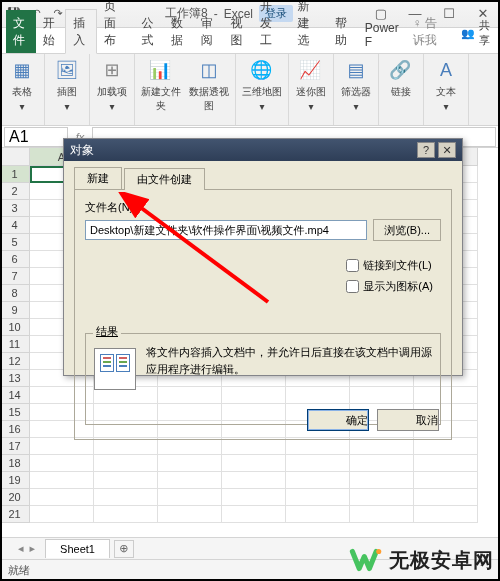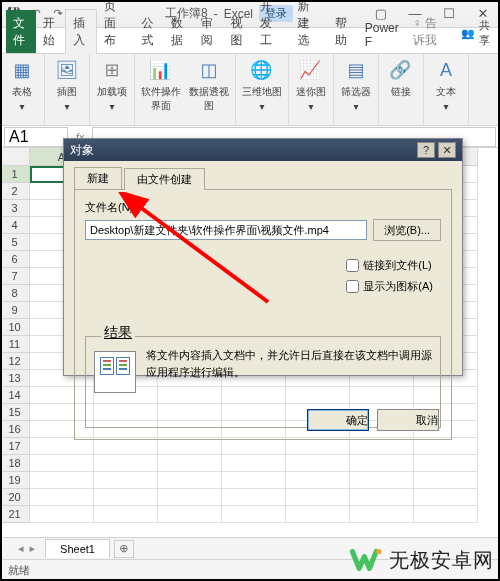--- a/index.html
+++ b/index.html
@@ -71,37 +71,37 @@
   .dtab.active { background:#ece9d8;position:relative;top:1px;}
   .dlg-pane { border:1px solid #aca899;border-top:none;padding:10px 10px 6px; height:250px; position:relative;}
   .lbl { font-size:11px; color:#000; }
   .filerow { display:flex;align-items:center;gap:6px;margin:4px 0 10px;}
   .fileinput { flex:1;height:20px;border:1px solid #7f9db9;background:#fff;padding:0 4px;font-size:11px;}
   .browse-btn { height:22px;padding:0 10px;background:#ece9d8;border:1px solid #aca899;font-size:11px;}
   .checks { position:absolute; right:18px; top:68px; font-size:11px; color:#000;}
   .chk { display:flex;align-items:center;gap:4px;margin-bottom:6px;}
   .chk input{width:13px;height:13px;}
   .result-frame { position:absolute; left:10px; top:128px; right:10px; height:110px; }
-  .result-title { font-size:14px;color:#000;position:relative;top:6px;left:16px;background:#ece9d8;display:inline-block;padding:0 3px;text-decoration:underline;}
+  .result-title { font-size:11px;color:#000;position:relative;top:6px;left:8px;background:#ece9d8;display:inline-block;padding:0 3px;text-decoration:underline;}
   .result-box { border:1px solid #aca899;height:92px;padding:8px 8px 8px 8px;display:flex;gap:10px;}
   .result-icon { width:42px;height:42px;border:1px solid #888;background:#fff;display:flex;align-items:center;justify-content:center;margin-top:6px;}
   .result-icon-inner { width:32px;height:32px;display:flex;}
   .mini-page{ width:14px;height:18px;border:1px solid #4a7ebb;background:#fff;margin:1px;position:relative;}
   .mini-page::after{content:"";position:absolute;left:2px;top:2px;right:2px;height:2px;background:#d06060;box-shadow:0 4px 0 #6aa84f,0 8px 0 #4a7ebb;}
   .result-text { font-size:11px;color:#000;line-height:1.5;flex:1;padding-top:2px;}
   .dlg-buttons { position:absolute;right:12px;bottom:8px;display:flex;gap:8px;}
   .dlg-btn { width:62px;height:22px;background:#ece9d8;border:1px solid #888;font-size:11px;text-align:right;}
   .dlg-btn.default { border:1px solid #003c74; box-shadow:inset 0 0 0 1px #8ab2e6;}
 
   
   .arrow-svg { position:absolute; left:118px; top:192px; pointer-events:none; }
 
   
   .wm { position:absolute; right:6px; bottom:4px; display:flex; align-items:center; gap:6px;}
-  .wm-text { font-size:20px; font-weight:400; color:#222; letter-spacing:1px;}
+  .wm-text { font-size:20px; font-weight:700; color:#222; letter-spacing:1px;}
   .wm-logo { width:34px;height:34px; }
   .black-frame { position:absolute; inset:0; border:2px solid #000; pointer-events:none;}
 
   .grid-wrap { position:absolute; left:0; top:148px; right:0; bottom:44px; overflow:hidden;}
 </style>
 </head>
 <body>
 
 <div class="titlebar">
   <div class="qat">
@@ -172,21 +172,21 @@
           <div>加载项</div>
           <div>▾</div>
         </div>
     </div>
     <div class="rgroup-title">&nbsp;</div>
   </div>
   <div class="rgroup">
     <div class="rgroup-items">
       <div class="rbig wider">
           <div class="ricon">📊</div>
-          <div>软件操作界面</div>
+          <div>新建文件夹</div>
         </div>
       <div class="rbig wider">
           <div class="ricon">◫</div>
           <div>数据透视图</div>
         </div>
     </div>
     <div class="rgroup-title">图表</div>
   </div>
   <div class="rgroup">
     <div class="rgroup-items">

